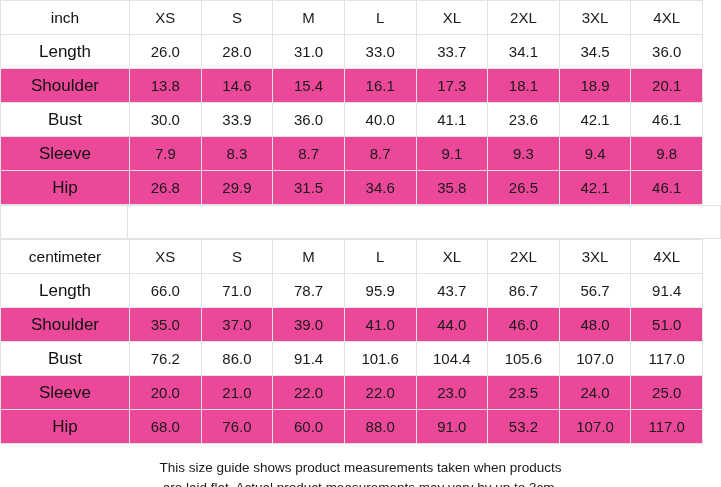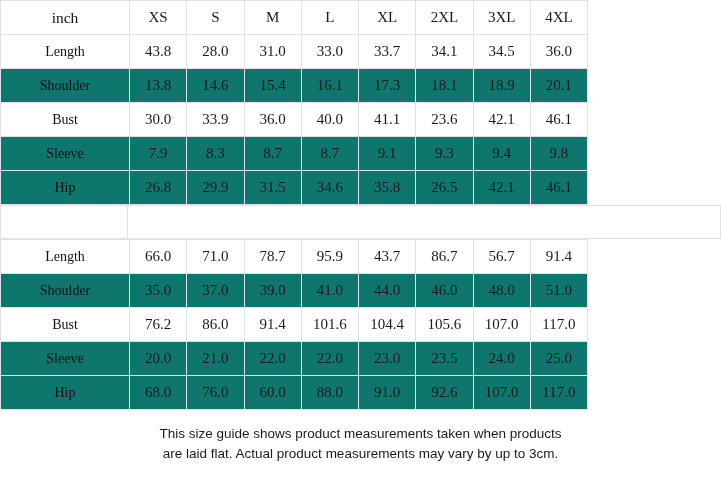--- a/index.html
+++ b/index.html
@@ -16,44 +16,43 @@
   }
   .sheet {
     width: 721px;
     height: 487px;
     position: relative;
     background: #ffffff;
     box-sizing: border-box;
   }
   table.size-table {
     border-collapse: collapse;
-    width: 588px;
+    width: 703px;
     table-layout: fixed;
-    font-family: Liberation Serif, serif;
   }
   table.size-table td {
     border: 1px solid #e2e2e2;
     text-align: center;
     vertical-align: middle;
     font-size: 15px;
     color: #1a1a1a;
     height: 33px;
     padding: 0;
     background: #ffffff;
   }
   table.size-table td.hdr-unit {
     font-size: 15.5px;
     color: #111111;
   }
   table.size-table td.rowlabel {
-    font-size: 14px;
+    font-size: 17px;
     color: #111111;
   }
   table.size-table tr.alt td {
-    background: #0f766e;
+    background: #ec4899;
   }
   table.size-table td.first-col {
     width: 128px;
   }
   .spacer-block {
     width: 721px;
     height: 34px;
     display: flex;
   }
   .spacer-left {
@@ -97,21 +96,21 @@
         <td>S</td>
         <td>M</td>
         <td>L</td>
         <td>XL</td>
         <td>2XL</td>
         <td>3XL</td>
         <td>4XL</td>
       </tr>
       <tr>
         <td class="first-col rowlabel">Length</td>
-        <td>43.8</td>
+        <td>26.0</td>
         <td>28.0</td>
         <td>31.0</td>
         <td>33.0</td>
         <td>33.7</td>
         <td>34.1</td>
         <td>34.5</td>
         <td>36.0</td>
       </tr>
       <tr class="alt">
         <td class="first-col rowlabel">Shoulder</td>
@@ -161,20 +160,31 @@
   </table>
 
   <div class="spacer-block">
     <div class="spacer-left"></div>
     <div class="spacer-right"></div>
   </div>
 
   <table class="size-table">
     <tbody>
       <tr>
+        <td class="first-col hdr-unit">centimeter</td>
+        <td>XS</td>
+        <td>S</td>
+        <td>M</td>
+        <td>L</td>
+        <td>XL</td>
+        <td>2XL</td>
+        <td>3XL</td>
+        <td>4XL</td>
+      </tr>
+      <tr>
         <td class="first-col rowlabel">Length</td>
         <td>66.0</td>
         <td>71.0</td>
         <td>78.7</td>
         <td>95.9</td>
         <td>43.7</td>
         <td>86.7</td>
         <td>56.7</td>
         <td>91.4</td>
       </tr>
@@ -211,21 +221,21 @@
         <td>24.0</td>
         <td>25.0</td>
       </tr>
       <tr class="alt">
         <td class="first-col rowlabel">Hip</td>
         <td>68.0</td>
         <td>76.0</td>
         <td>60.0</td>
         <td>88.0</td>
         <td>91.0</td>
-        <td>92.6</td>
+        <td>53.2</td>
         <td>107.0</td>
         <td>117.0</td>
       </tr>
     </tbody>
   </table>
 
   <div class="footnote">
     <div>This size guide shows product measurements taken when products</div>
     <div>are laid flat. Actual product measurements may vary by up to 3cm.</div>
   </div>

